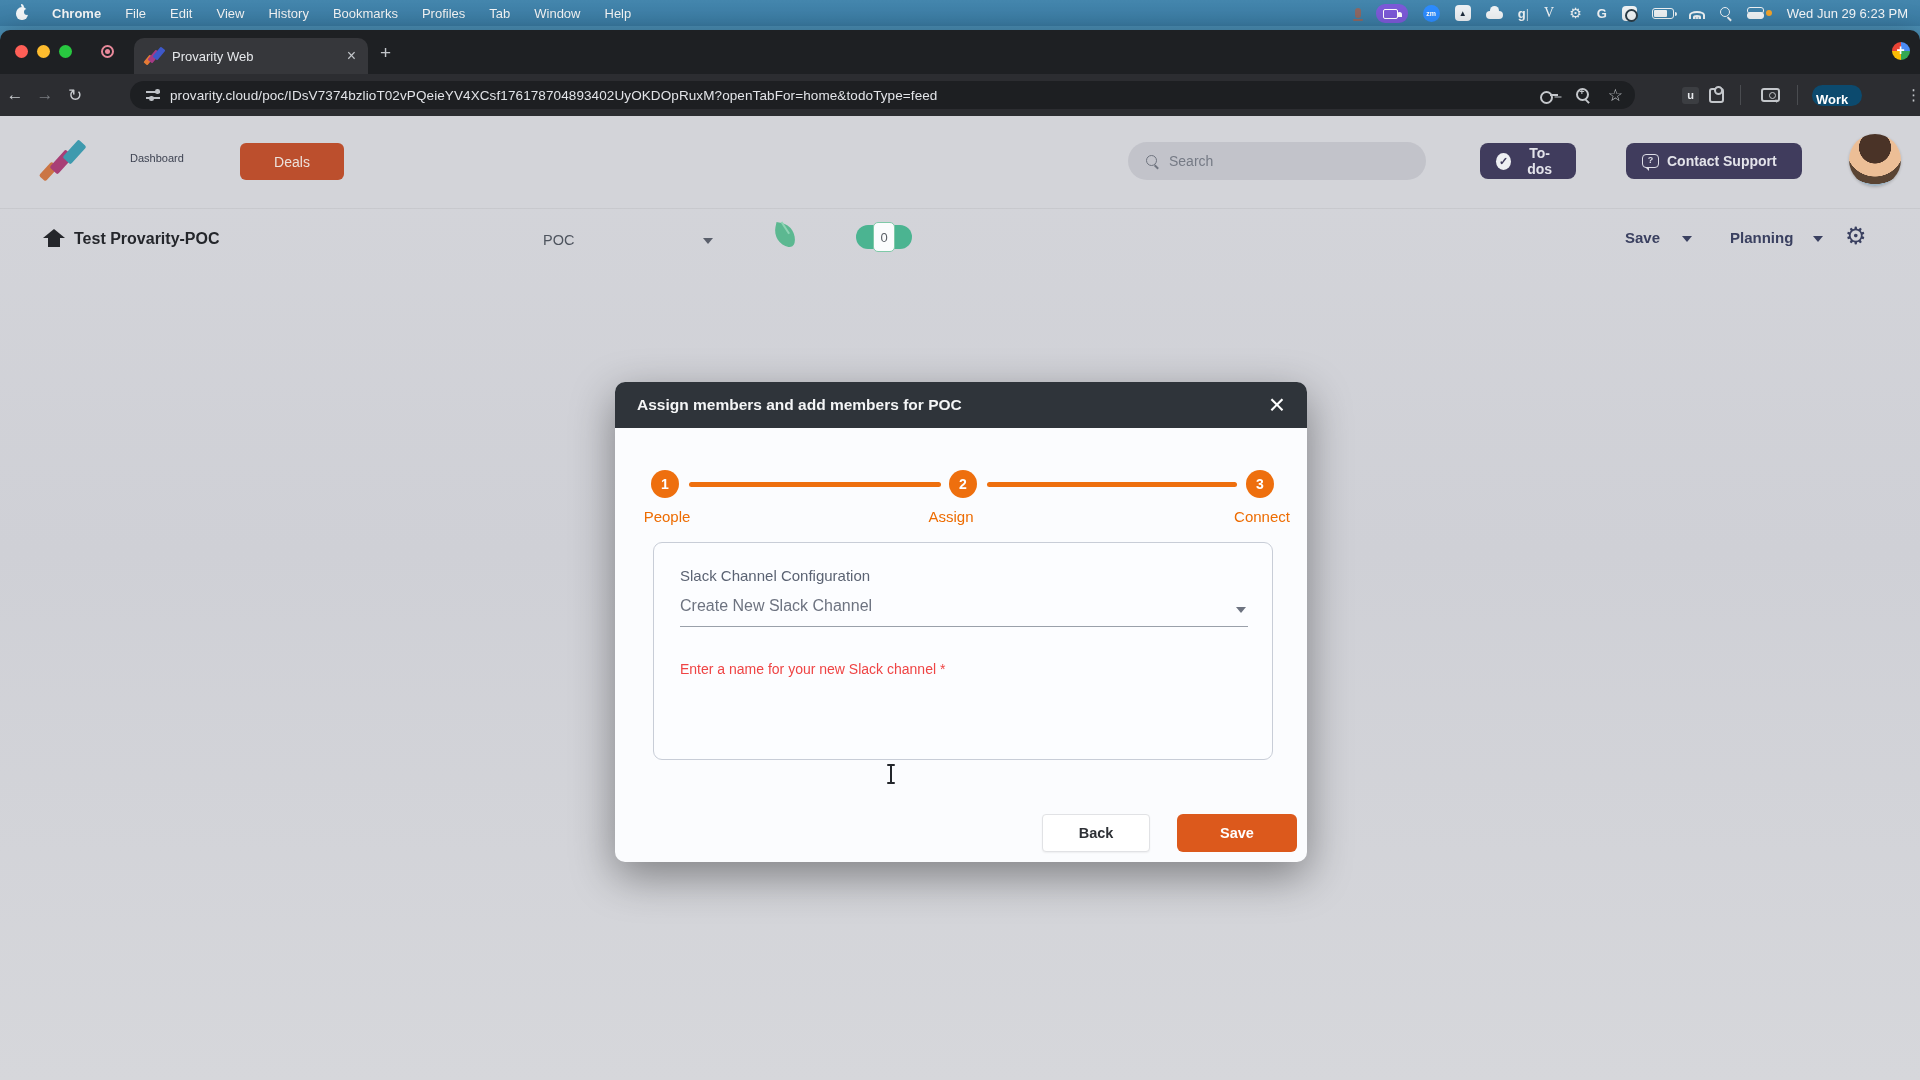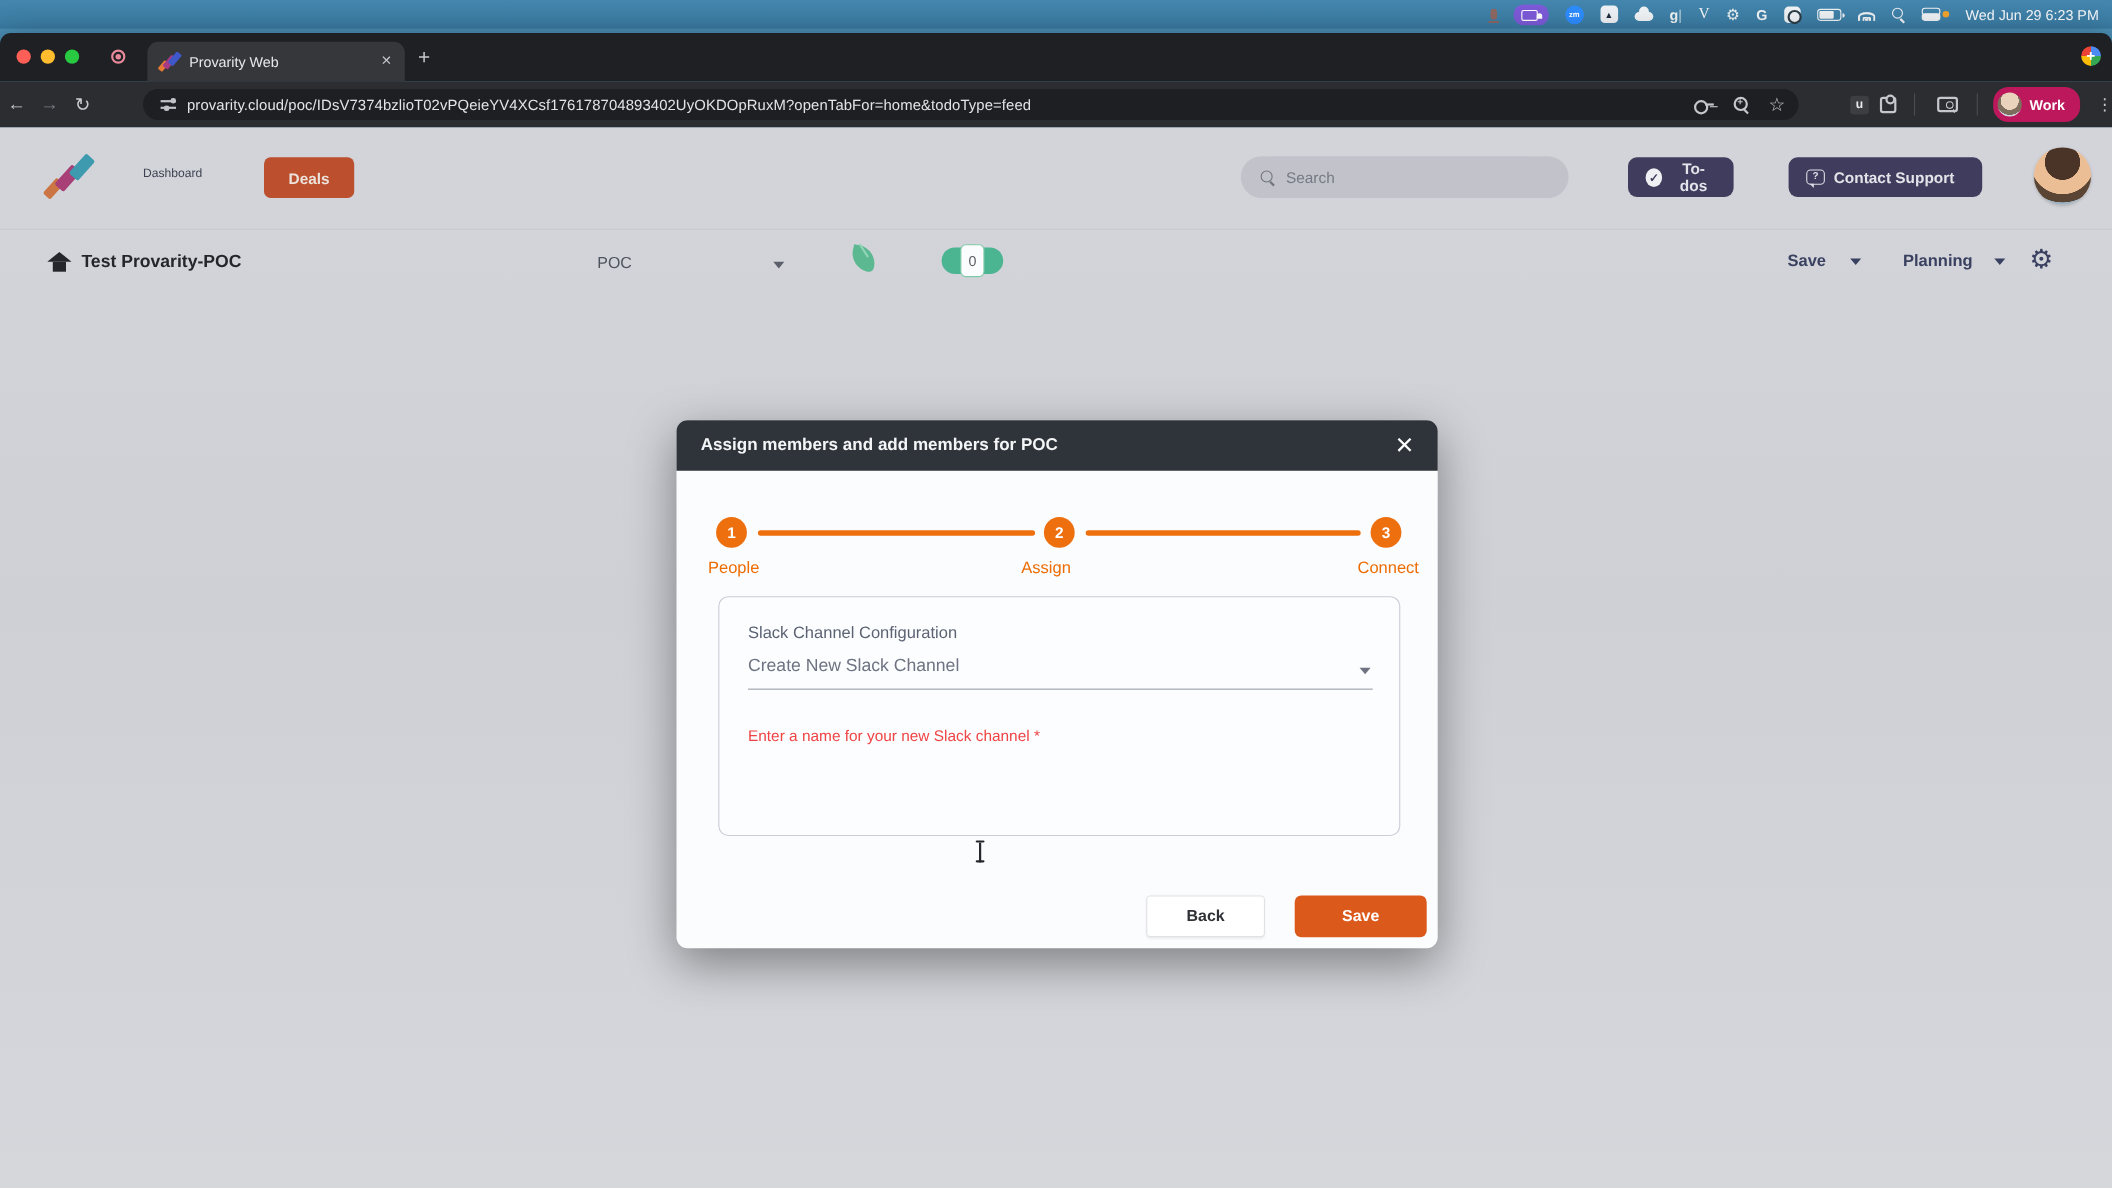--- a/index.html
+++ b/index.html
@@ -87,35 +87,35 @@
   .zoomp-ic::after { content:""; position:absolute; right:0; bottom:0; width:6px; height:2px; background:#c4c7cb; transform:rotate(45deg); }
   .zoomp-ic b { position:absolute; left:3.5px; top:-1px; color:#c4c7cb; font-size:9px; font-weight:bold; }
   .star-ic { color:#c4c7cb; font-size:17px; line-height:1; }
   .ext-u { width:17px; height:17px; background:#3c3e42; border-radius:3px; color:#e8eaed; font-size:11px; font-weight:bold; display:flex; align-items:center; justify-content:center; margin-left:28px; }
   .puzzle-ic { width:15px; height:15px; border:2px solid #c4c7cb; border-radius:3px; position:relative; margin-left:16px; }
   .puzzle-ic::before { content:""; position:absolute; left:3px; top:-4px; width:5px; height:5px; border-radius:50%; background:#2c2d31; border:2px solid #c4c7cb; }
   .tb-div { width:1px; height:20px; background:#4a4c50; margin-left:14px; }
   .sshot-ic { width:19px; height:14px; border:2px solid #c4c7cb; border-radius:3px; position:relative; margin-left:14px; }
   .sshot-ic::before { content:""; position:absolute; right:2px; bottom:1px; width:5px; height:5px; border:1.5px solid #c4c7cb; border-radius:50%; }
   .sshot-ic::after { content:""; position:absolute; right:0; bottom:-1px; width:3px; height:1.5px; background:#c4c7cb; transform:rotate(45deg); }
-  #profile-pill { display:flex; align-items:center; gap:7px; height:32px; background:#be185d; border-radius:14px; padding:0 14px 0 4px; margin-left:14px; }
+  #profile-pill { display:flex; align-items:center; gap:7px; height:21px; background:#0c4a6e; border-radius:14px; padding:0 14px 0 4px; margin-left:14px;flex-direction:column; }
   .prof-av { width:22px; height:22px; border-radius:50%; background:radial-gradient(circle at 50% 35%, #e9d3bd 0 45%, #7d6d5c 46% 70%, #cfd8e2 71%); }
   #profile-pill span { color:#fff; font-size:13px; font-weight:bold; }
   .kebab { color:#c4c7cb; font-size:15px; margin:0 10px 0 14px; letter-spacing:0; }
 
   
   #page { position:absolute; left:0; top:86px; width:1920px; height:964px; background:linear-gradient(#d4d5da, #cfd0d6 45%, #d6d7db); }
   #appbar { position:absolute; left:0; top:0; width:1920px; height:92px; background:#d3d4d9; box-shadow:0 1px 0 rgba(0,0,0,.05); }
   .logo { position:absolute; left:43px; top:24px; width:42px; height:40px; }
   .logo i { position:absolute; border-radius:2px; }
   .logo i:nth-child(1){ left:1px; top:22px; width:9px; height:19px; background:#cb7544; transform:rotate(42deg); }
   .logo i:nth-child(2){ left:13px; top:10px; width:11px; height:24px; background:#a83f76; transform:rotate(42deg); }
   .logo i:nth-child(3){ left:26px; top:0px; width:11px; height:24px; background:#3e9aae; transform:rotate(42deg); }
   #nav-dashboard { position:absolute; left:130px; top:36px; font-size:11px; font-weight:500; color:#3e4352; }
-  #nav-deals { position:absolute; left:240px; top:27px; width:82px; height:37px; background:#bc4f2d; border:none; border-radius:6px; color:#ece2dc; font-size:14px; font-weight:bold; }
+  #nav-deals { position:absolute; left:240px; top:27px; width:104px; height:37px; background:#bc4f2d; border:none; border-radius:6px; color:#ece2dc; font-size:14px; font-weight:normal; }
   #search-pill { position:absolute; left:1128px; top:26px; width:298px; height:38px; background:#c2c3ca; border-radius:19px; display:flex; align-items:center; }
   .search-ic { width:13px; height:13px; position:relative; margin:0 10px 0 18px; flex:0 0 auto; }
   .search-ic::before { content:""; position:absolute; left:0; top:0; width:9px; height:9px; border:1.8px solid #6f747f; border-radius:50%; }
   .search-ic::after { content:""; position:absolute; right:0; bottom:0; width:5px; height:1.8px; background:#6f747f; transform:rotate(45deg); }
   #search-input { background:transparent; border:none; outline:none; font-size:14px; color:#4e535e; width:230px; font-family:"Liberation Sans",sans-serif; }
   #search-input::placeholder { color:#757a85; }
   .pill-btn { position:absolute; top:27px; height:36px; background:#403c5d; border:none; border-radius:8px; color:#e3e3ea; font-size:14px; font-weight:bold; display:flex; align-items:center; gap:8px; padding:0 16px; }
   #btn-todos { left:1480px; width:96px; }
   .check-ic { width:17px; height:17px; border-radius:50%; background:#eef0f3; color:#403c5d; font-size:11px; font-weight:bold; display:flex; align-items:center; justify-content:center; }
   #btn-contact { left:1626px; width:176px; }
@@ -161,20 +161,33 @@
   .ibeam { position:absolute; left:886px; top:648px; width:9px; height:22px; }
   .ibeam::before { content:""; position:absolute; left:4px; top:2px; width:1.6px; height:18px; background:#23262b; }
   .ibeam::after { content:""; position:absolute; left:1px; top:0; width:8px; height:2px; background:#23262b; box-shadow:0 18px 0 #23262b; border-radius:1px; }
 </style>
 </head>
 <body>
 
 <div id="screen">
 
   <div id="menubar">
+    <div class="mb-left">
+      <span class="apple"></span>
+      <span class="menu bold">Chrome</span>
+      <span class="menu">File</span>
+      <span class="menu">Edit</span>
+      <span class="menu">View</span>
+      <span class="menu">History</span>
+      <span class="menu">Bookmarks</span>
+      <span class="menu">Profiles</span>
+      <span class="menu">Tab</span>
+      <span class="menu">Window</span>
+      <span class="menu">Help</span>
+    </div>
     <div class="mb-right">
       <span class="mic-ic"></span>
       <span class="share-ic"></span>
       <span class="zm-ic">zm</span>
       <span class="warp-ic">▲</span>
       <span class="cloud-ic"></span>
       <span class="gram-ic">g</span>
       <span class="v-ic">V</span>
       <span class="gear-mb-ic">⚙</span>
       <span class="lg-ic">G</span>

